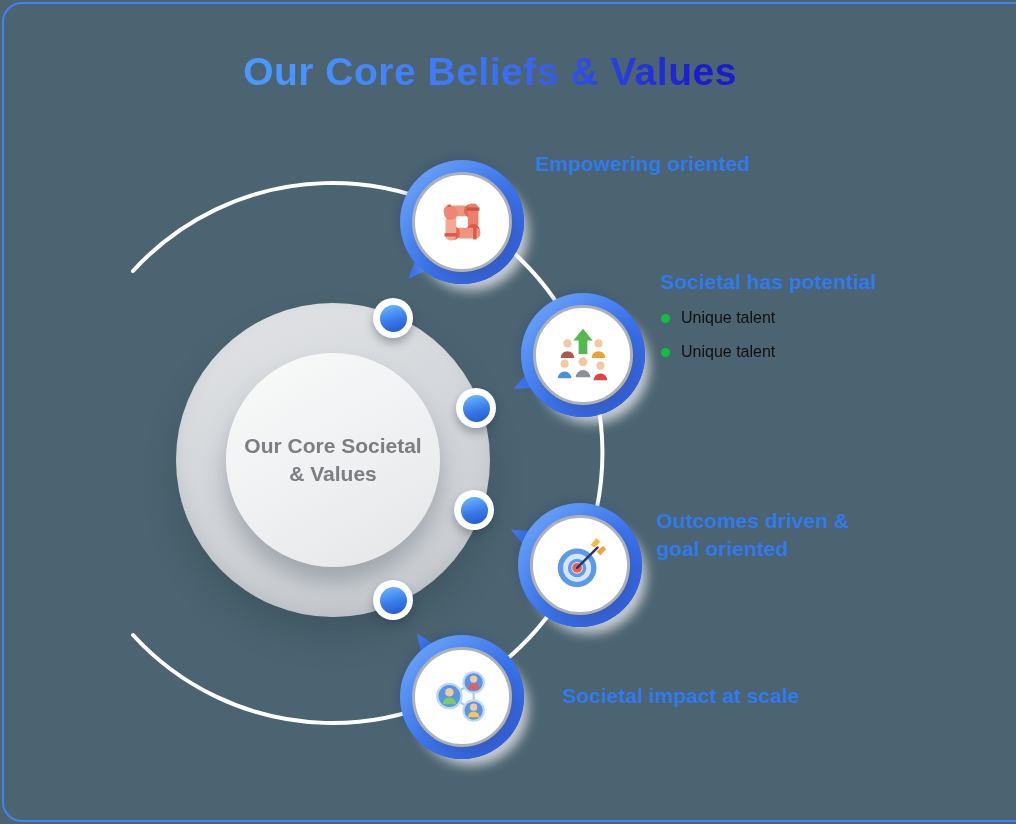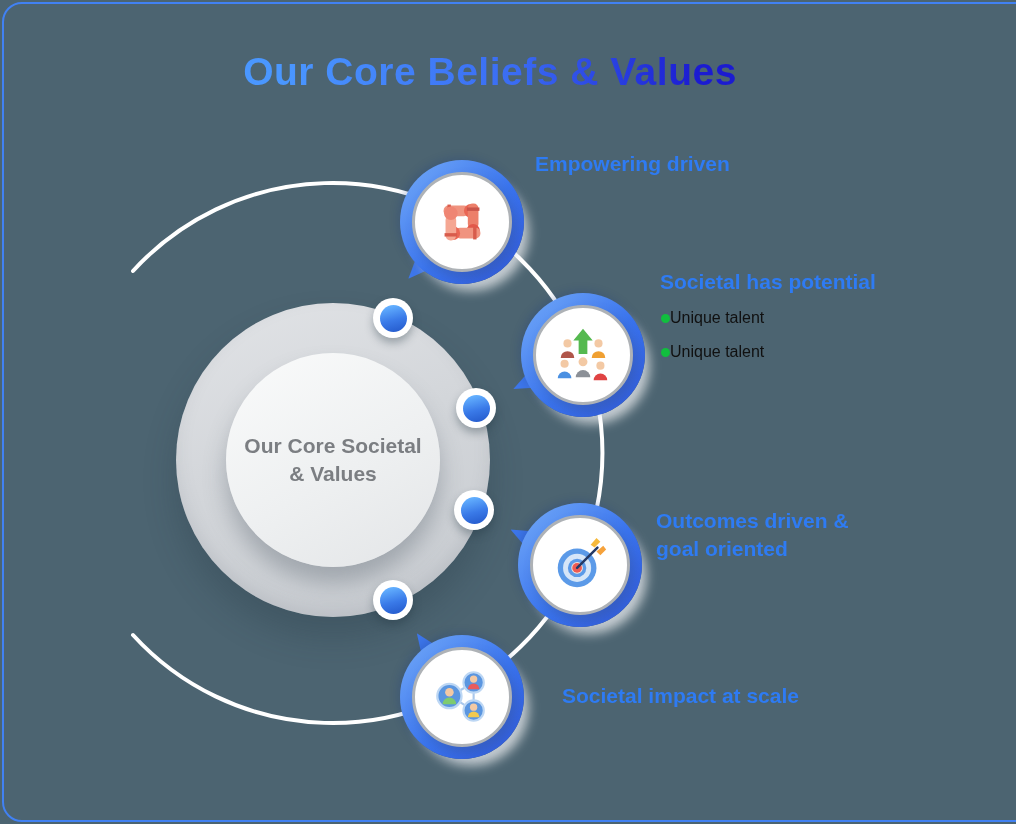--- a/index.html
+++ b/index.html
@@ -44,21 +44,21 @@
     box-shadow:9px 11px 12px -5px rgba(255,255,255,0.75), -2px -2px 8px rgba(25,55,130,0.25);
     display:flex;align-items:center;justify-content:center;
   }
   .bubble-inner{
     width:94px;height:94px;border-radius:50%;background:#fff;border:3px solid #aeb2b6;
     box-shadow:5px 7px 12px rgba(55,75,115,0.30);
     display:flex;align-items:center;justify-content:center;
   }
   .belief-label{position:absolute;color:#2e7bf3;font-size:21px;font-weight:bold;z-index:5;line-height:28px;}
   .bullets{position:absolute;left:661px;top:301px;z-index:5;}
-  .bullet-row{display:flex;align-items:center;height:34px;}
+  .bullet-row{display:flex;align-items:center;gap:11px;height:34px;}
   .bullet-dot{width:9px;height:9px;border-radius:50%;background:#11bf3e;flex:0 0 auto;}
   .bullet-text{color:#101010;font-size:16px;}
 </style>
 </head>
 <body>
 
 <div class="canvas">
   <div class="frame"></div>
 
   <div class="title">
@@ -115,21 +115,21 @@
           </g>
           <g transform="rotate(270 32 32)">
             <rect x="13" y="15" width="26" height="11" rx="5" fill="#f5a793"></rect>
             <rect x="17" y="14" width="3.5" height="13" fill="#d85c4c"></rect>
             <circle cx="41" cy="20.5" r="7" fill="#ef8573"></circle>
           </g>
         </g>
       </svg>
     </div>
   </div>
-  <div class="belief-label" style="left:535px;top:150px;">Empowering driven</div>
+  <div class="belief-label" style="left:535px;top:150px;">Empowering oriented</div>
 
   <div class="bubble" style="left:521px;top:293px;">
     <div class="bubble-inner">
       <svg width="62" height="62" viewBox="0 0 64 64">
         <path d="M32 5 L42 17 H36.5 V31 H27.5 V17 H22 Z" fill="#55b94f"></path>
         <g>
           <circle cx="16" cy="20" r="4.2" fill="#f3c9a4"></circle>
           <path d="M9 35 a7 7 0 0 1 14 0 z" fill="#b0564a"></path>
           <circle cx="48" cy="20" r="4.2" fill="#f3c9a4"></circle>
           <path d="M41 35 a7 7 0 0 1 14 0 z" fill="#f0a032"></path>

